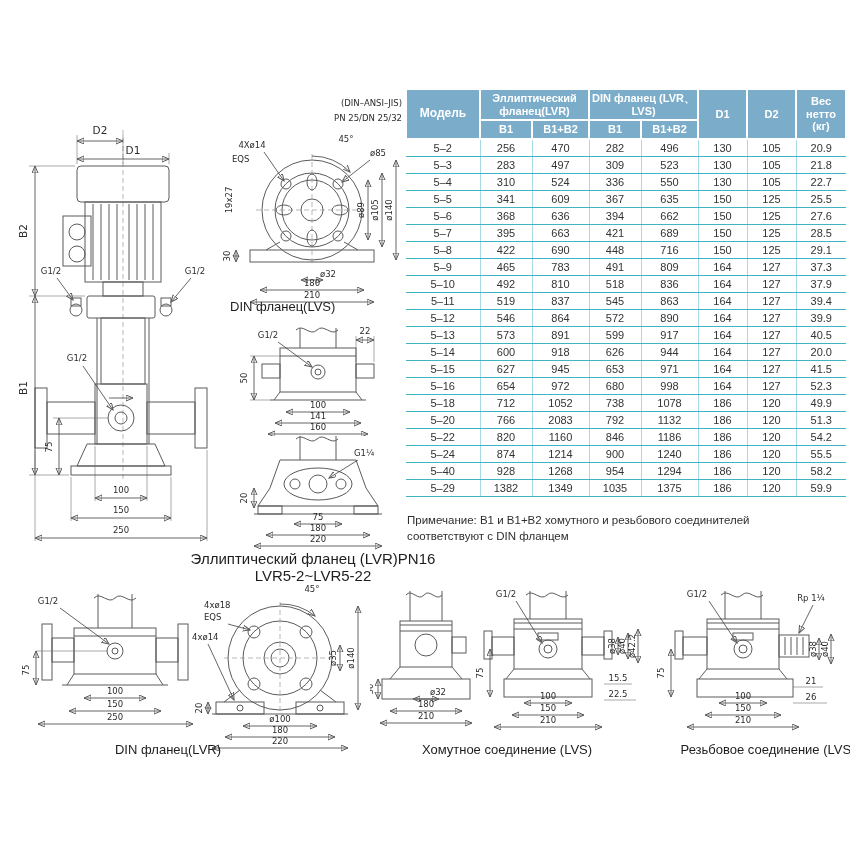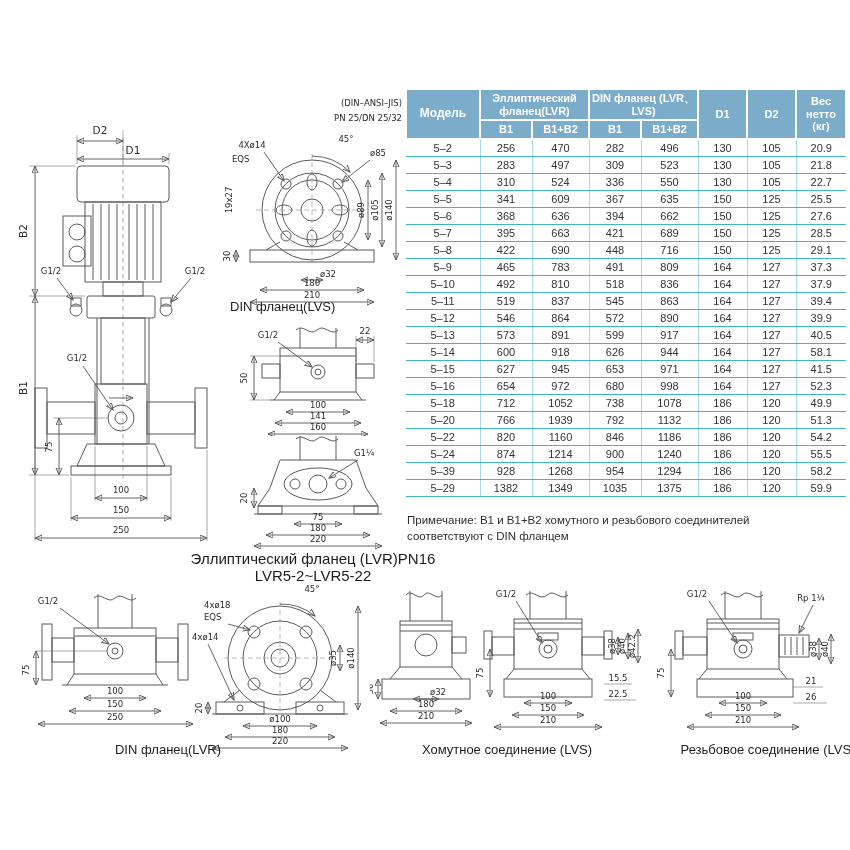--- a/index.html
+++ b/index.html
@@ -191,21 +191,21 @@
             <td>40.5</td>
           </tr>
           <tr>
             <td>5–14</td>
             <td>600</td>
             <td>918</td>
             <td>626</td>
             <td>944</td>
             <td>164</td>
             <td>127</td>
-            <td>58.1</td>
+            <td>20.0</td>
           </tr>
           <tr>
             <td>5–15</td>
             <td>627</td>
             <td>945</td>
             <td>653</td>
             <td>971</td>
             <td>164</td>
             <td>127</td>
             <td>41.5</td>
@@ -226,21 +226,21 @@
             <td>1052</td>
             <td>738</td>
             <td>1078</td>
             <td>186</td>
             <td>120</td>
             <td>49.9</td>
           </tr>
           <tr>
             <td>5–20</td>
             <td>766</td>
-            <td>1939</td>
+            <td>2083</td>
             <td>792</td>
             <td>1132</td>
             <td>186</td>
             <td>120</td>
             <td>51.3</td>
           </tr>
           <tr>
             <td>5–22</td>
             <td>820</td>
             <td>1160</td>
@@ -254,21 +254,21 @@
             <td>5–24</td>
             <td>874</td>
             <td>1214</td>
             <td>900</td>
             <td>1240</td>
             <td>186</td>
             <td>120</td>
             <td>55.5</td>
           </tr>
           <tr>
-            <td>5–39</td>
+            <td>5–40</td>
             <td>928</td>
             <td>1268</td>
             <td>954</td>
             <td>1294</td>
             <td>186</td>
             <td>120</td>
             <td>58.2</td>
           </tr>
           <tr>
             <td>5–29</td>

